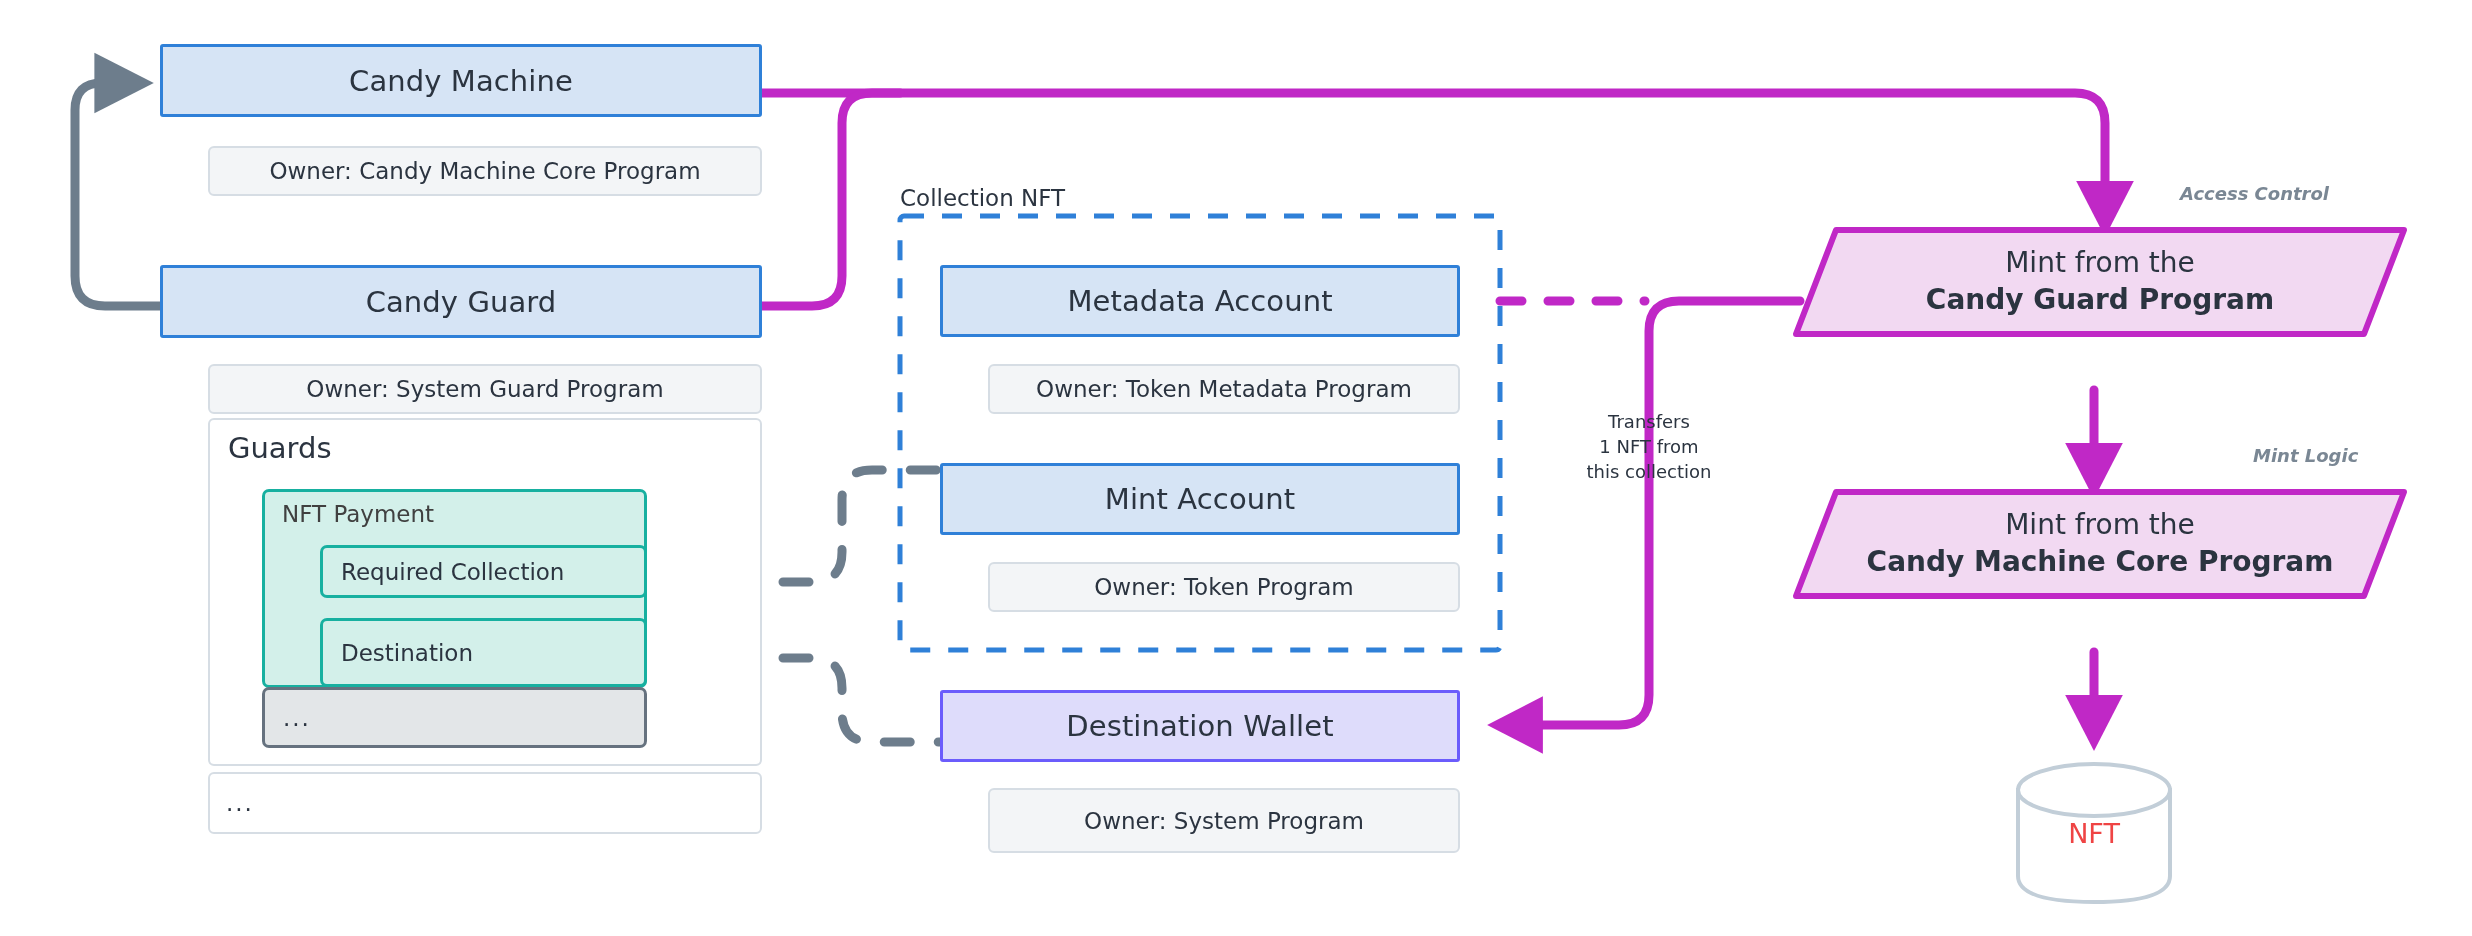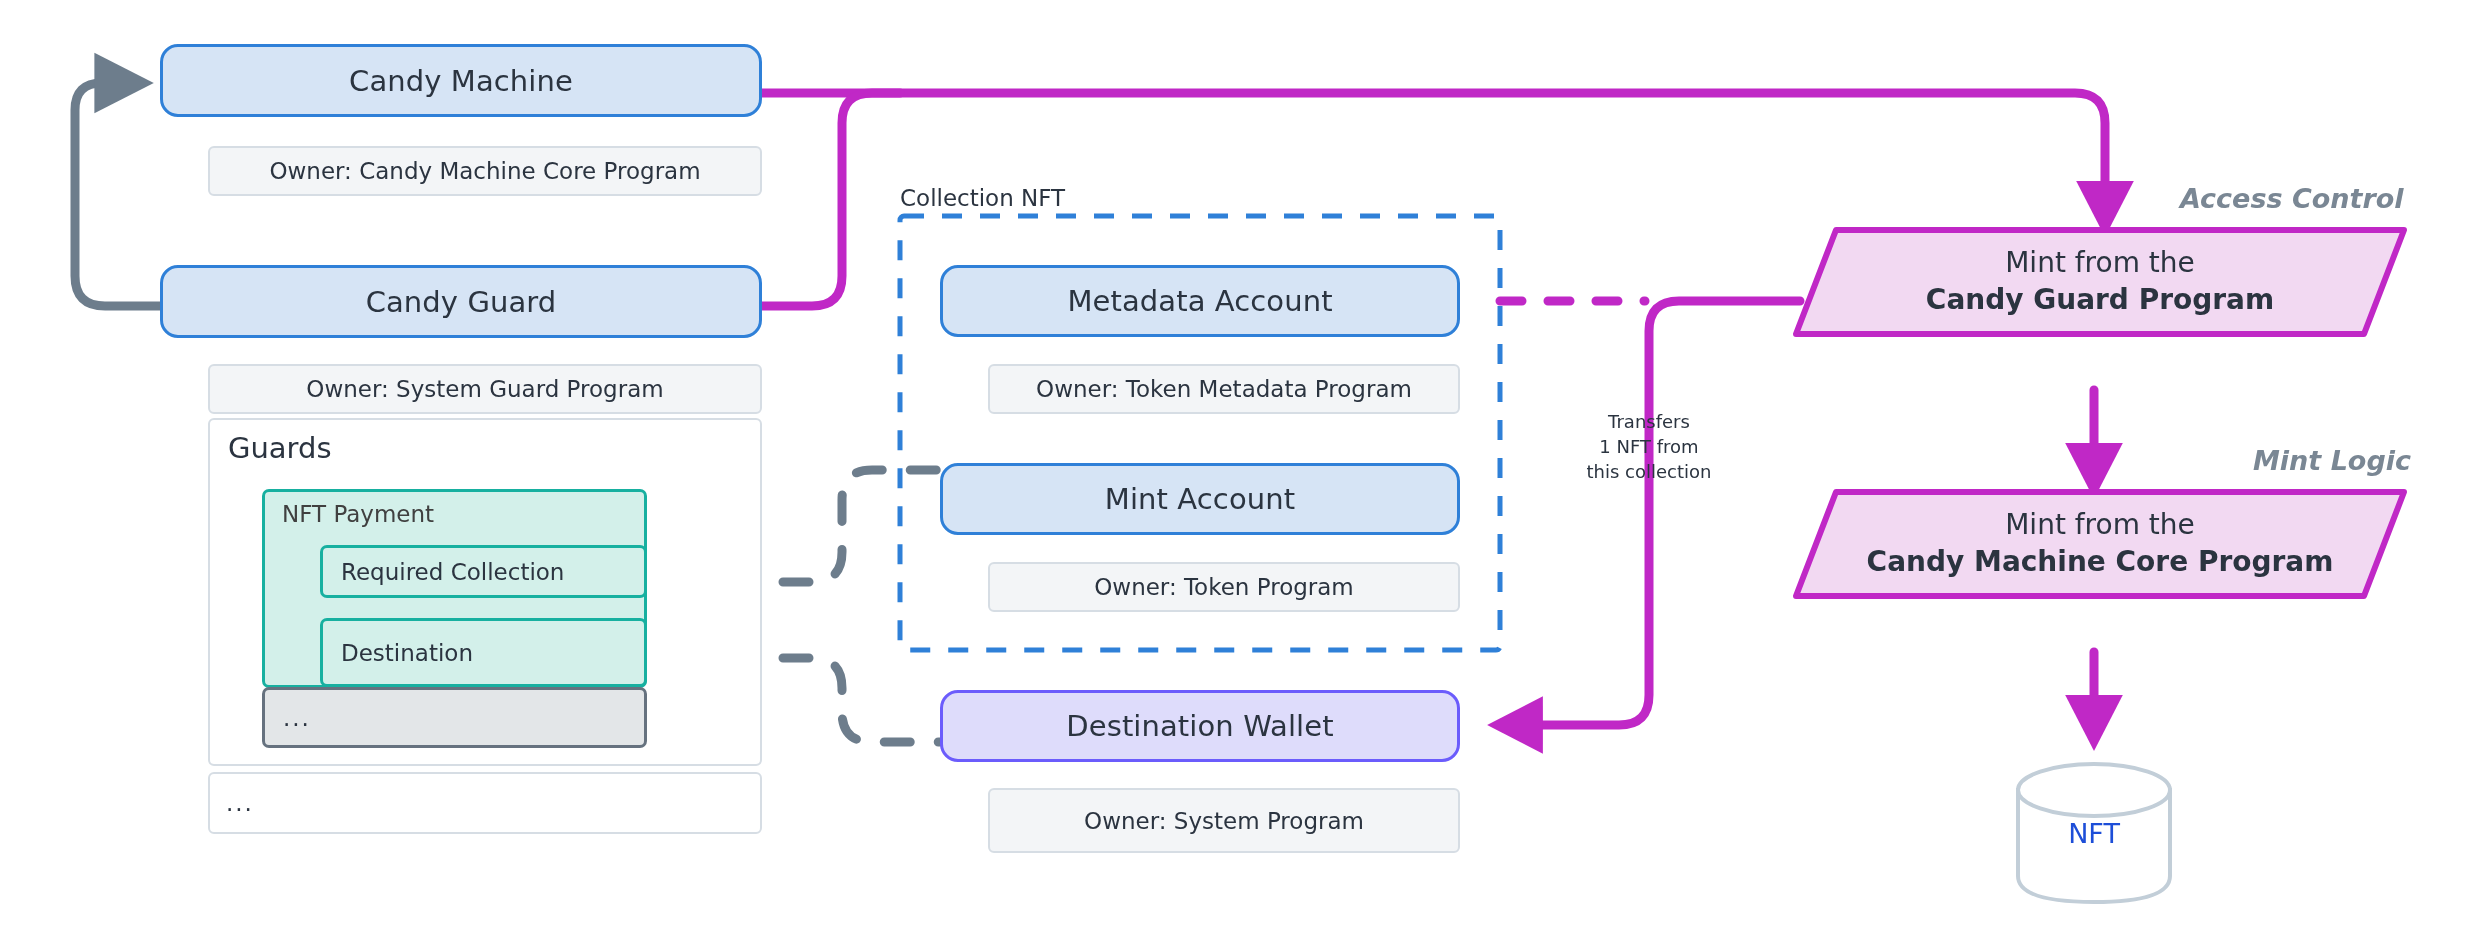--- a/index.html
+++ b/index.html
@@ -13,21 +13,21 @@
   
   #wires{position:absolute;left:0;top:0;width:2472px;height:936px;pointer-events:none;}
 
   
   .node{position:absolute;box-sizing:border-box;}
 
   .acct-head{
     box-sizing:border-box;
     border:3px solid #2f80d8;
     background:#d6e4f5;
-    border-radius:18px;
+    border-radius:3px;
     display:flex;align-items:center;justify-content:center;
     font-size:29px;
     color:#2b3440;
     letter-spacing:.1px;
   }
   .acct-owner{
     box-sizing:border-box;
     border:2px solid #d6dde4;
     background:#f3f5f7;
     border-radius:6px;
@@ -89,27 +89,27 @@
 
   
   .pgram{position:absolute;}
   .pgram .ptext{
     position:absolute;left:0;top:0;width:100%;height:100%;
     display:flex;flex-direction:column;align-items:center;justify-content:center;
     font-size:28px;color:#2b3440;line-height:1.32;
   }
   .pgram .ptext .l2{font-weight:bold;}
   .side-note{
-    position:absolute;font-size:27px;font-style:italic;color:#7a8794;font-weight:bold;
+    position:absolute;font-size:18px;font-style:italic;color:#7a8794;font-weight:bold;
     white-space:nowrap;
   }
 
   
   .cyl-label{
-    position:absolute;font-size:27px;color:#1d4ed8;
+    position:absolute;font-size:27px;color:#ef4444;
     width:100%;text-align:center;
   }
 
   
   .xfer{
     position:absolute;
     font-size:18px;line-height:1.38;color:#2b3440;text-align:center;
     white-space:pre-line;
   }
 </style>

